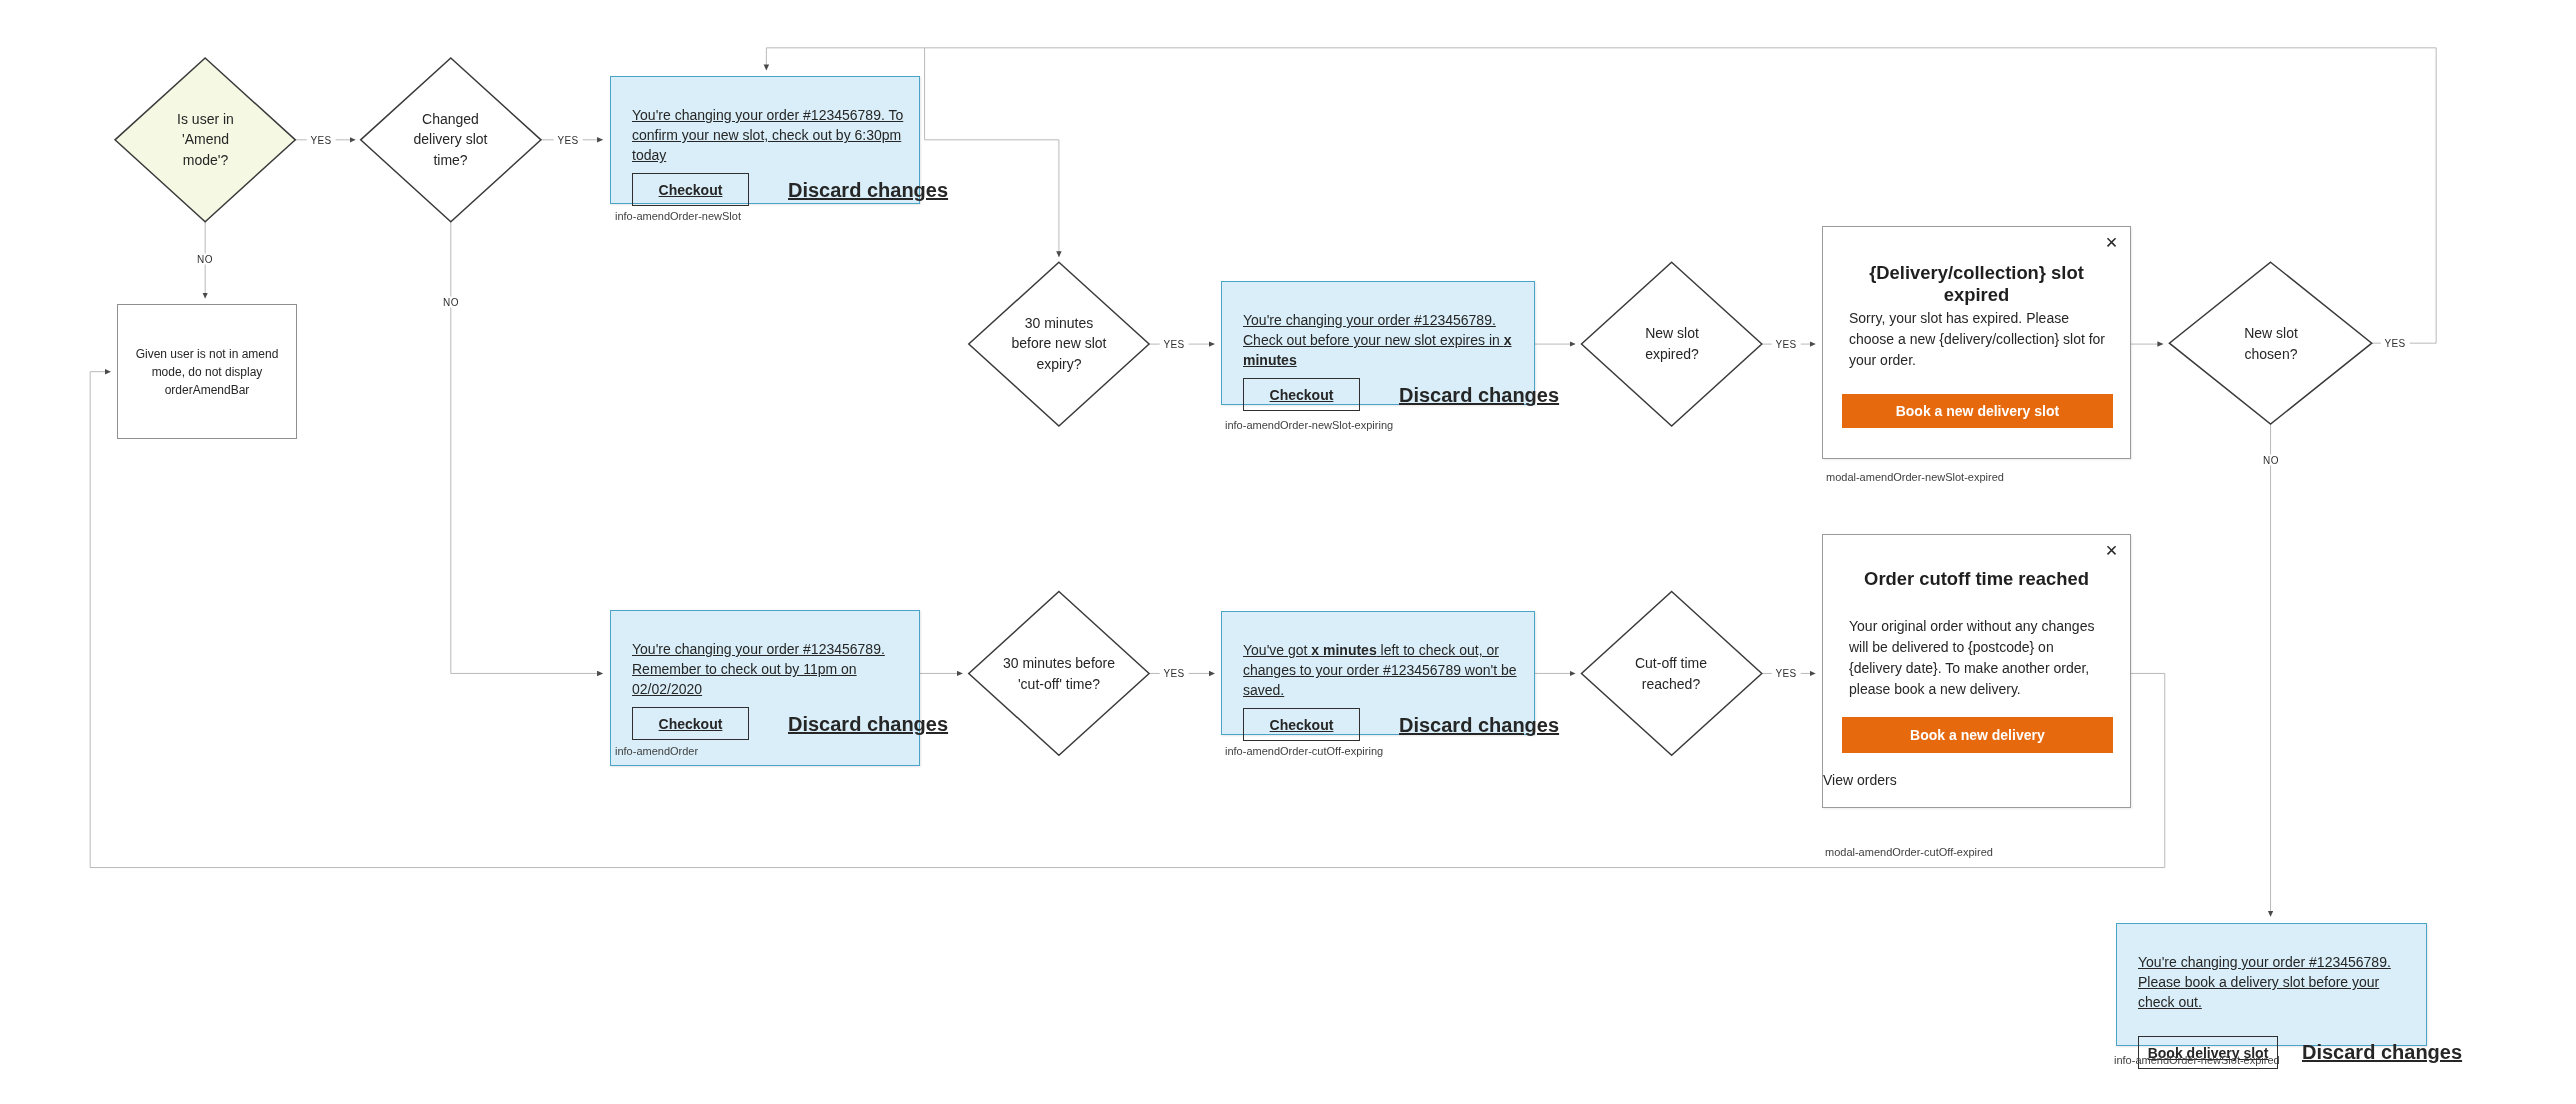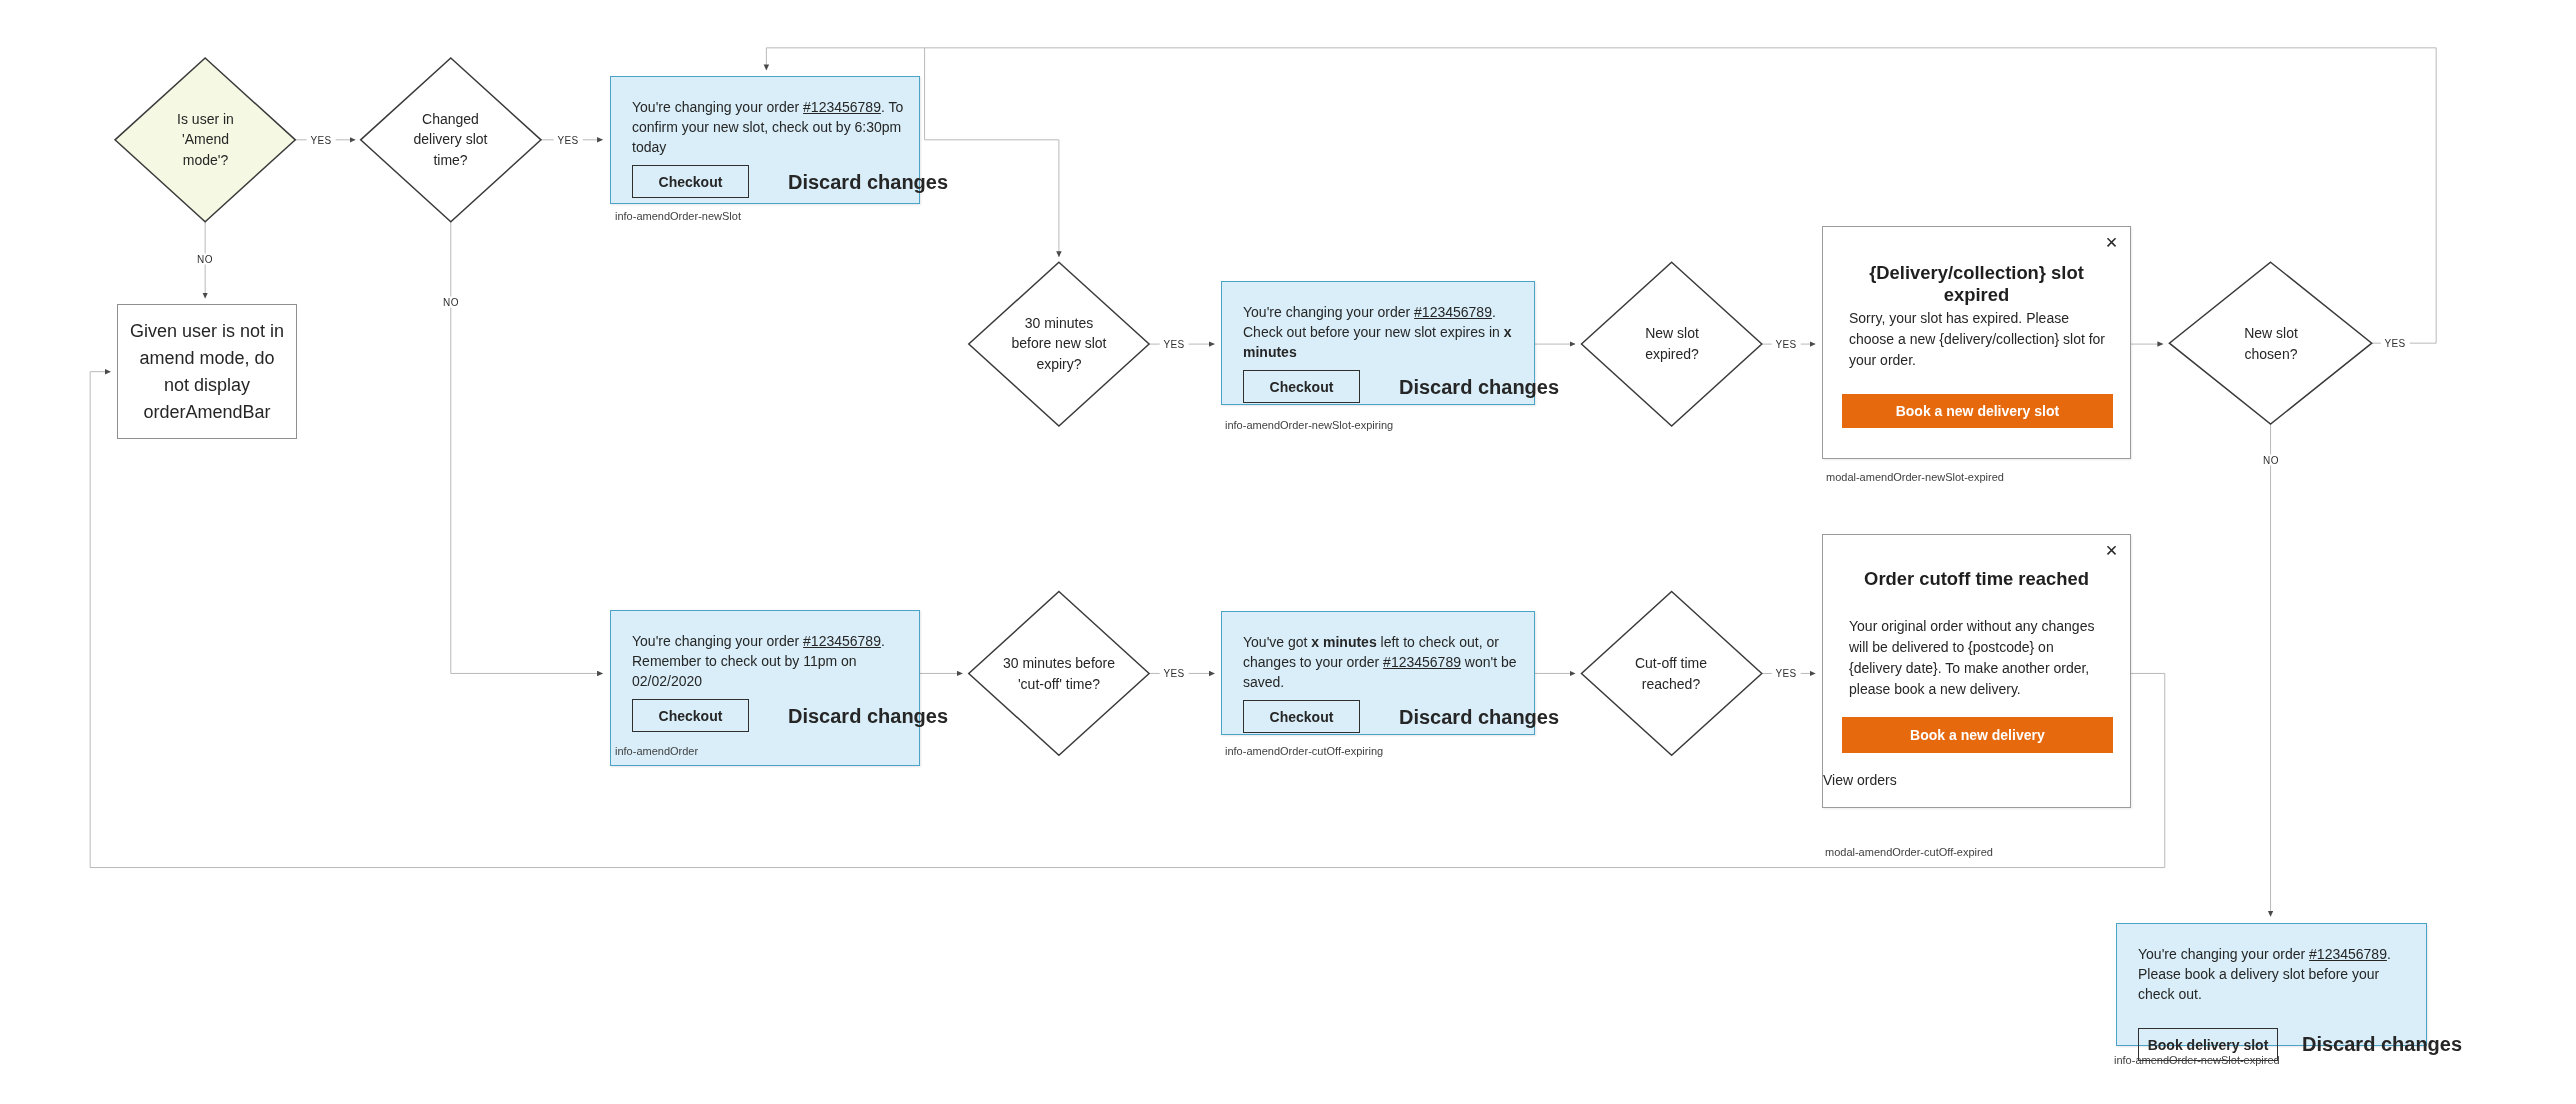--- a/index.html
+++ b/index.html
@@ -12,22 +12,23 @@
 
   
   .diamond-label{
     position:absolute;display:flex;align-items:center;justify-content:center;
     text-align:center;font-size:14px;line-height:1.45;color:#262626;
   }
 
   
   .infobar{
     position:absolute;box-sizing:border-box;background:#d9eef8;border:1.8px solid #4ba3c7;
-    padding:20px 13px 11px 21px;font-size:14px;line-height:1.43;
+    padding:28px 13px 11px 21px;font-size:14px;line-height:1.43;
     box-shadow:0.9px 0.9px 1.8px rgba(0,0,0,0.10);
+    text-decoration:underline;
   }
   .ib-text{margin-bottom:8.3px;}
   .order-link{color:#262626;text-decoration:underline;cursor:pointer;}
   .bold{font-weight:700;}
   .ib-buttons{display:flex;align-items:center;}
   .btn-outline{
     box-sizing:border-box;border:1.8px solid #2f2f2f;font-weight:700;font-size:14px;
     width:117px;height:33px;display:flex;align-items:center;justify-content:center;
     cursor:pointer;flex:0 0 auto;
   }
@@ -41,21 +42,21 @@
   
   .edge-label{
     position:absolute;transform:translate(-50%,-50%);font-size:10px;color:#2f2f2f;
     background:#ffffff;padding:0 3.7px;letter-spacing:0.4px;
   }
 
   
   .note-rect{
     position:absolute;box-sizing:border-box;border:0.9px solid #8f8f8f;background:#ffffff;
     display:flex;align-items:center;justify-content:center;text-align:center;
-    font-size:18px;line-height:1.5;padding:0 8.3px;
+    font-size:12px;line-height:1.5;padding:0 8.3px;
   }
 
   
   .modal{
     position:absolute;box-sizing:border-box;background:#ffffff;border:0.9px solid #9b9b9b;
     box-shadow:0.9px 0.9px 1.8px rgba(0,0,0,0.08);
   }
   .modal-close{
     position:absolute;top:8.3px;right:12px;font-size:15.6px;color:#2b2b2b;cursor:pointer;line-height:1;
   }

